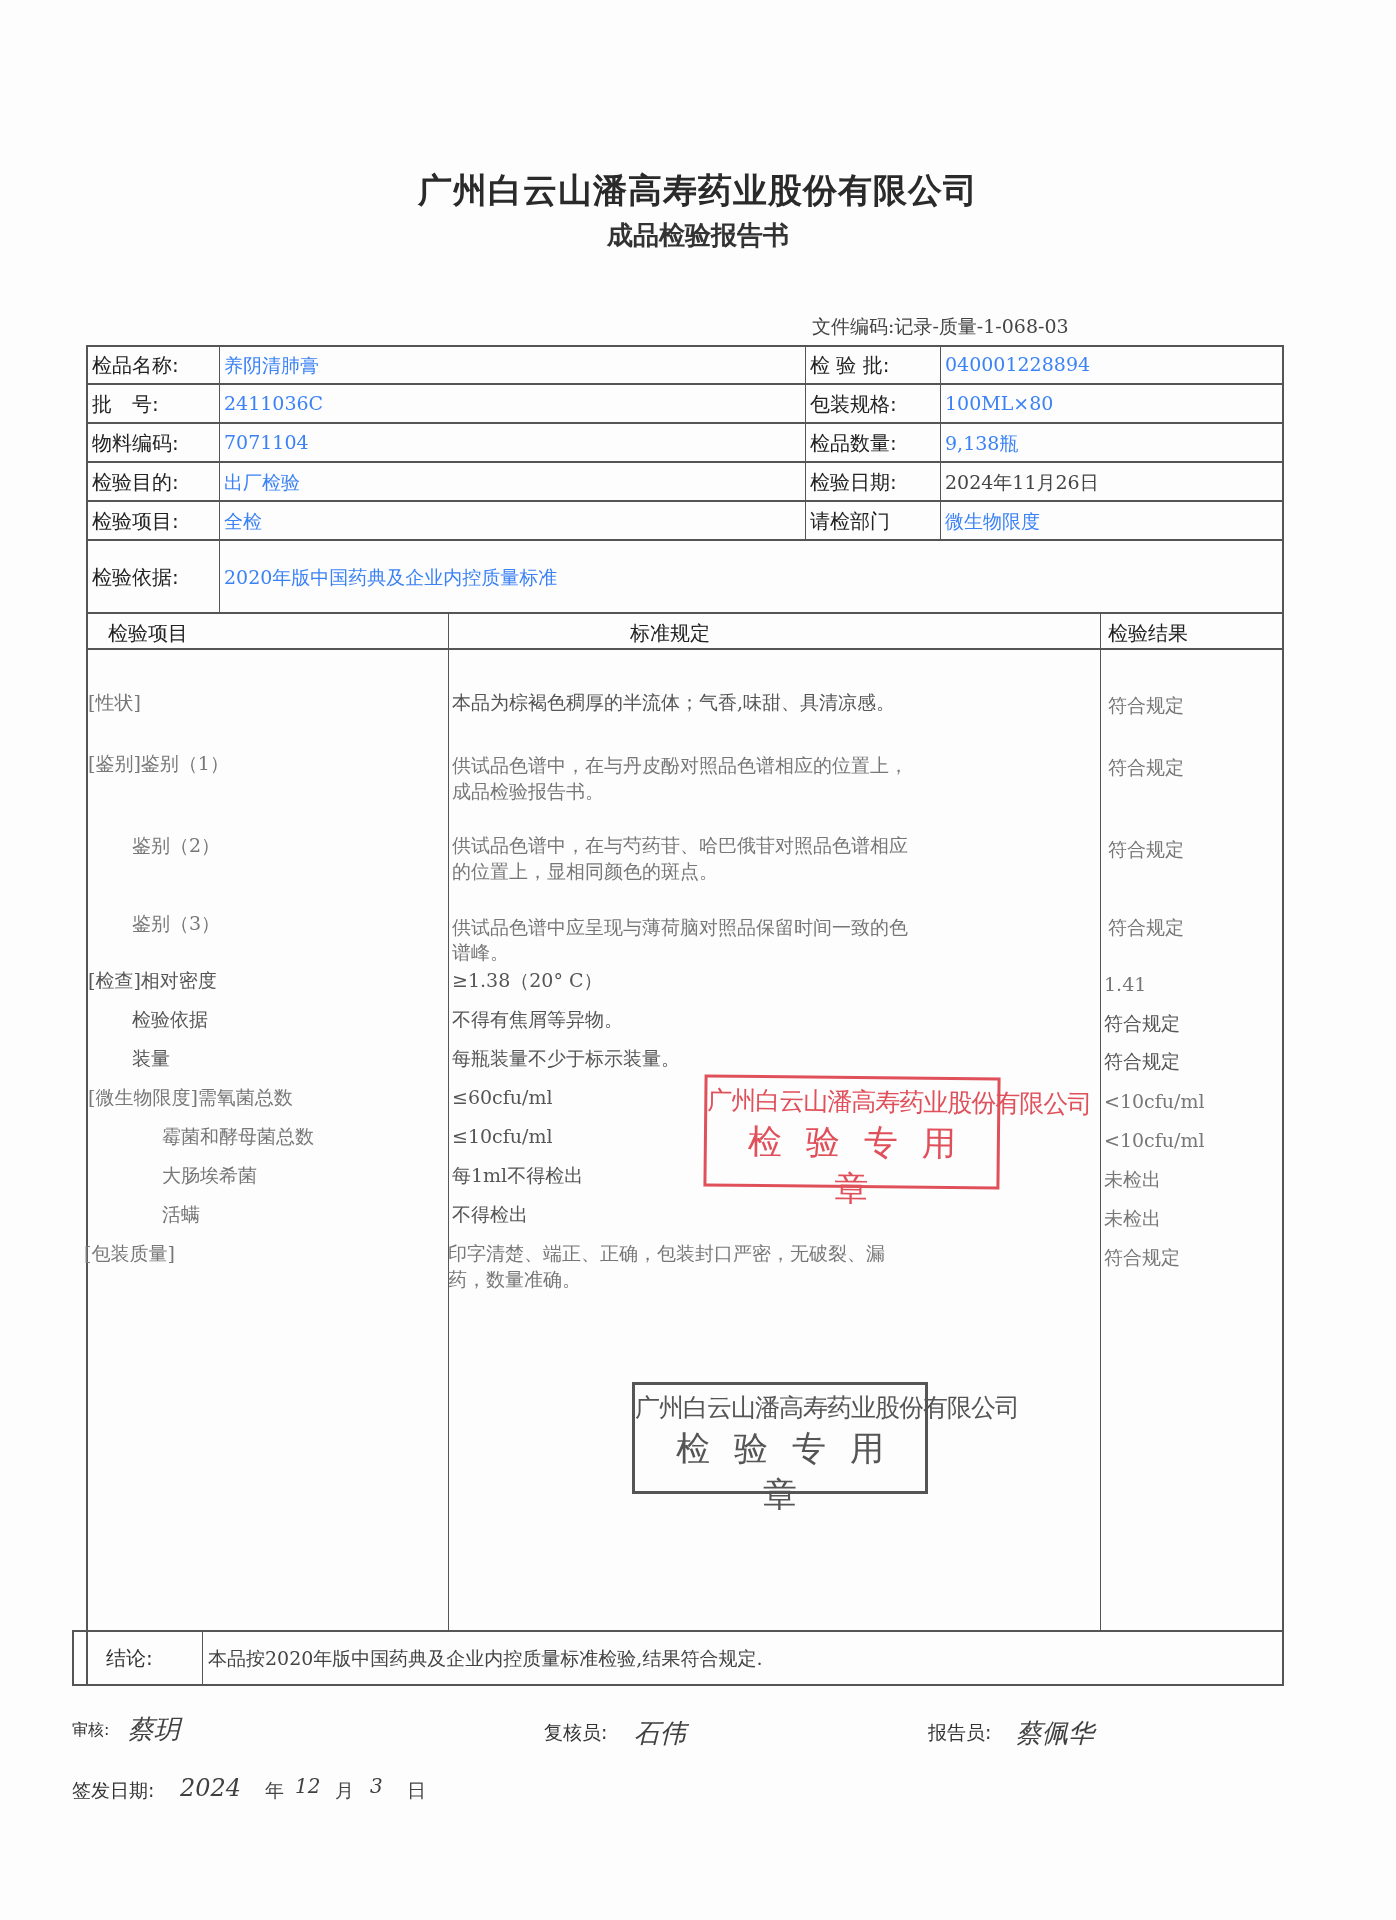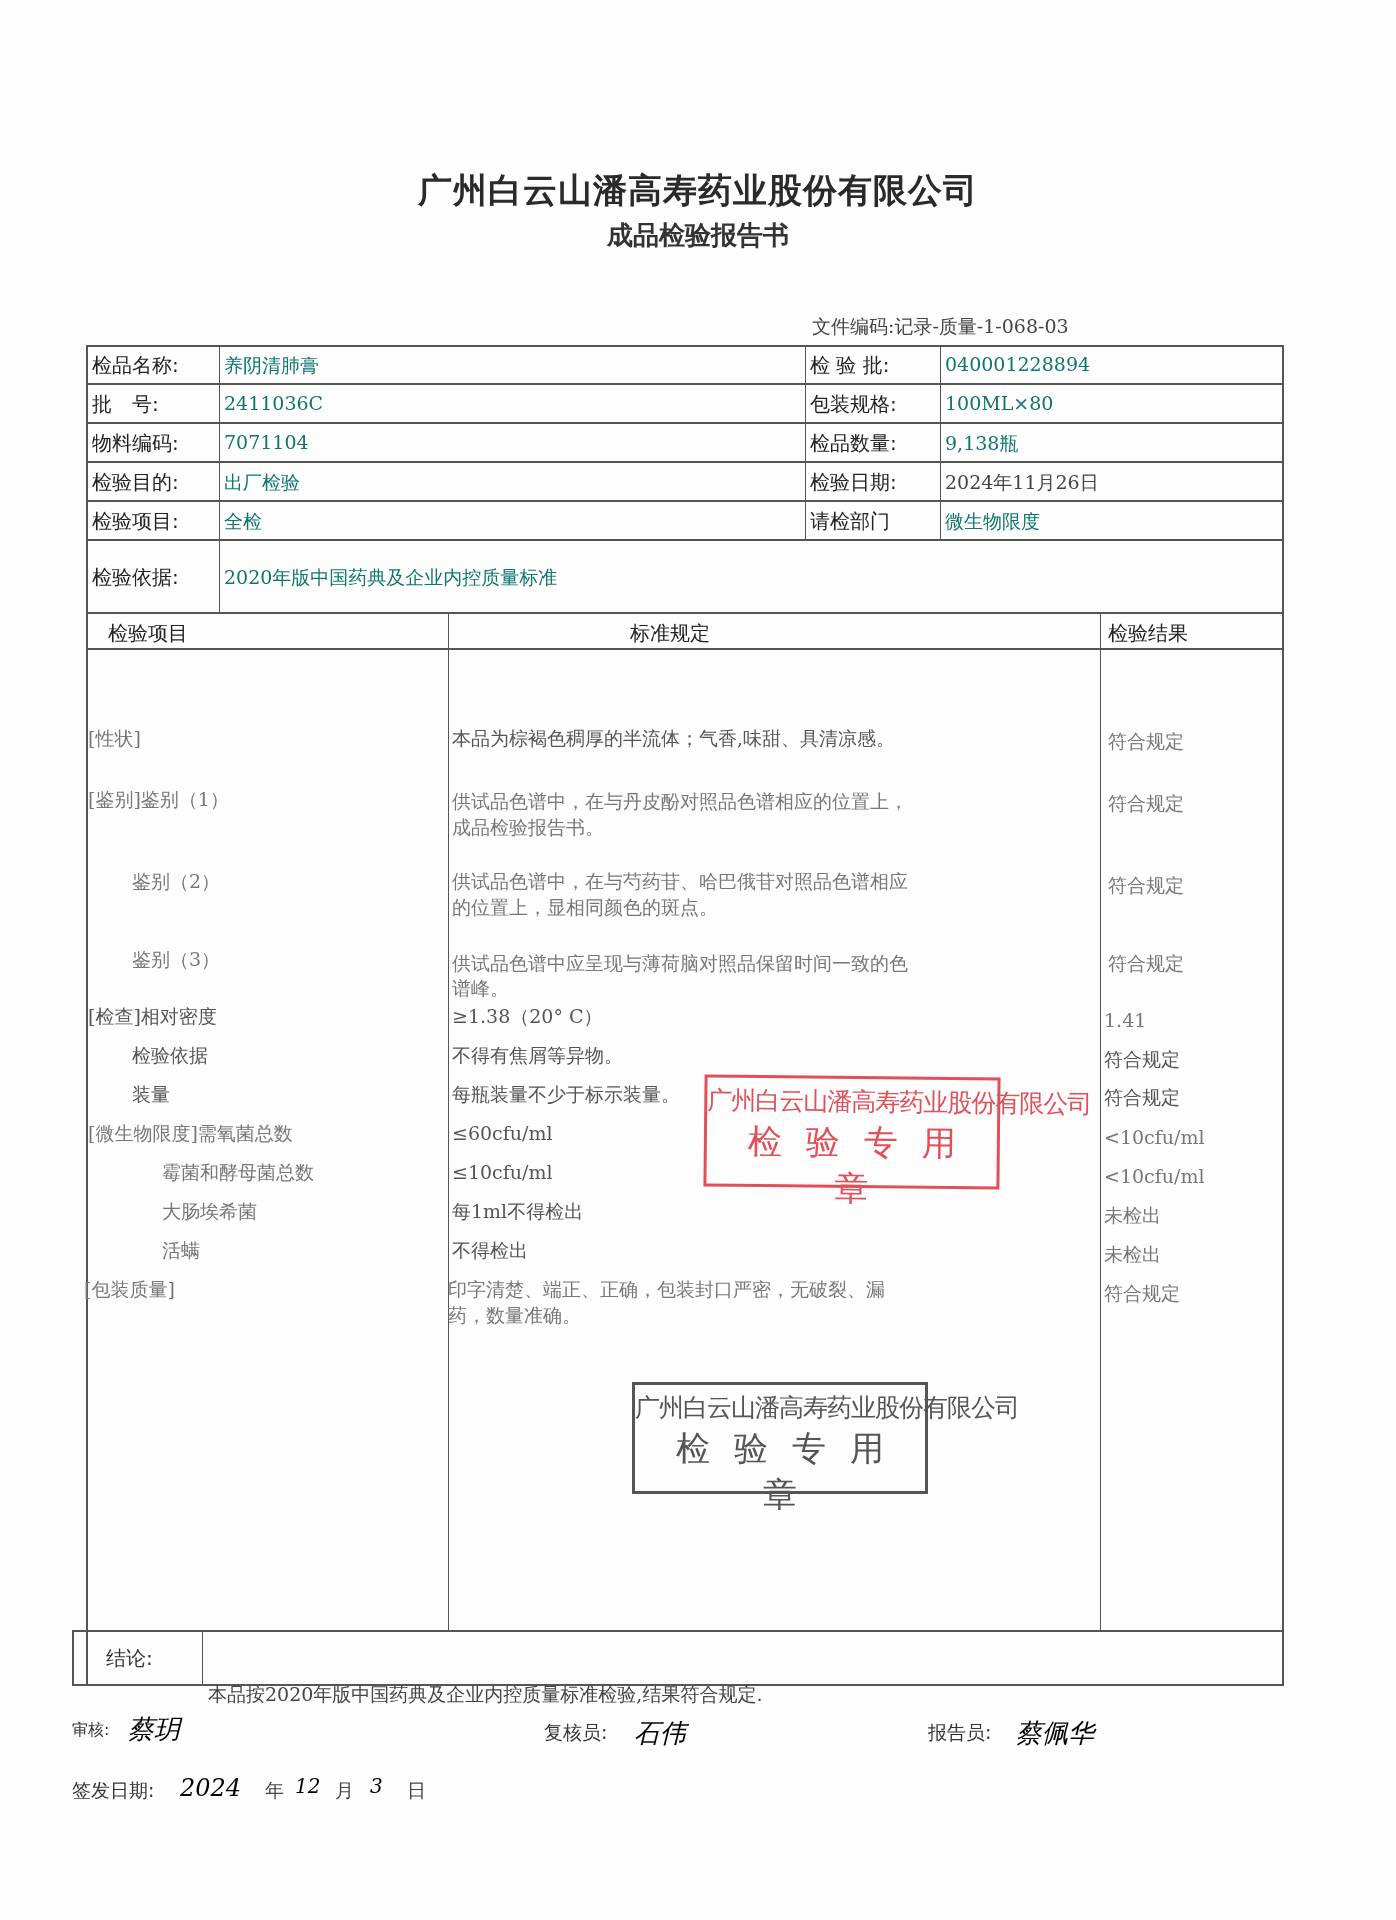--- a/index.html
+++ b/index.html
@@ -12,31 +12,31 @@
     left: 0; width: 1396px; text-align: center; top: 168px;
     font-family: "DejaVu Sans", sans-serif; font-weight: bold; font-size: 34px; color: #2a2a2a; letter-spacing: 1px;
   }
   .subtitle {
     left: 0; width: 1396px; text-align: center; top: 218px;
     font-family: "DejaVu Sans", sans-serif; font-weight: bold; font-size: 26px; color: #333;
   }
   .doc-code { left: 812px; top: 314px; font-size: 19px; color: #444; }
   .line { position: absolute; background: #555; }
   .lbl { position: absolute; font-size: 20px; color: #222; font-family: "DejaVu Sans", sans-serif; }
-  .val { position: absolute; font-size: 19px; color: #0f766e; }
-  .cell { position: absolute; font-size: 19px; color: #555; line-height: 26px; margin-top: 36px; }
+  .val { position: absolute; font-size: 19px; color: #3b82f6; }
+  .cell { position: absolute; font-size: 19px; color: #555; line-height: 26px; }
   .faint { color: #777; }
   .hdr { position: absolute; font-size: 20px; color: #222; font-family: "DejaVu Sans", sans-serif; }
   .stamp {
     position: absolute; border: 3px solid; text-align: center; box-sizing: border-box;
     font-family: "DejaVu Sans", sans-serif;
   }
   .stamp .l1 { font-size: 25px; letter-spacing: -1px; white-space: nowrap; margin-top: 6px; }
   .stamp .l2 { font-size: 34px; letter-spacing: 24px; margin-top: 2px; padding-left: 24px; }
-  .sig { position: absolute; font-family: "DejaVu Serif", serif; font-style: italic; color: #000000; font-size: 26px; }
+  .sig { position: absolute; font-family: "DejaVu Serif", serif; font-style: italic; color: #404040; font-size: 26px; }
 </style>
 </head>
 <body>
 
 <div class="abs title">广州白云山潘高寿药业股份有限公司</div>
 <div class="abs subtitle">成品检验报告书</div>
 <div class="abs doc-code">文件编码:记录-质量-1-068-03</div>
 
 <div>
 

